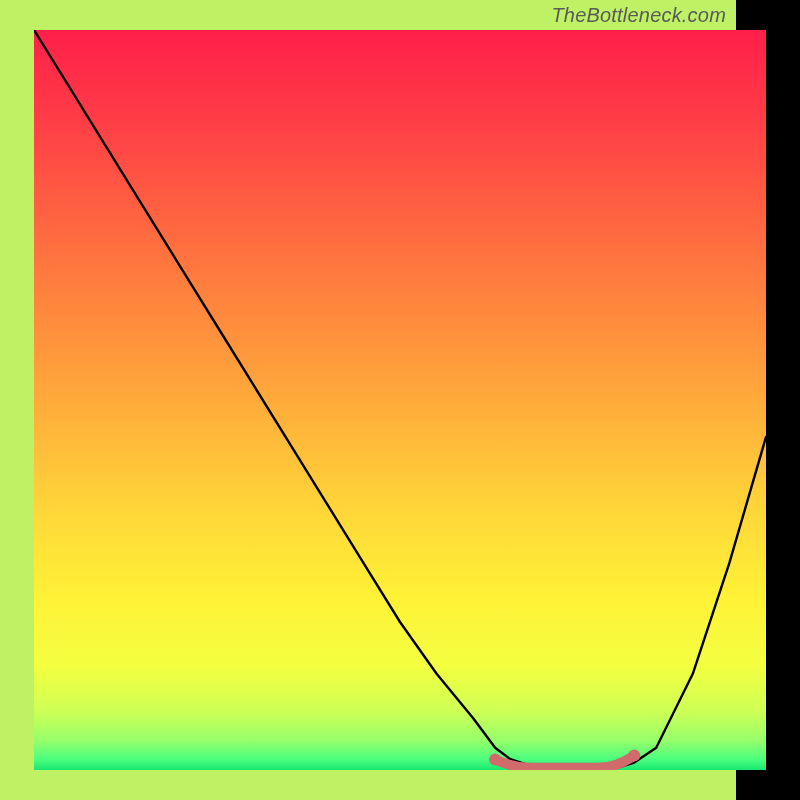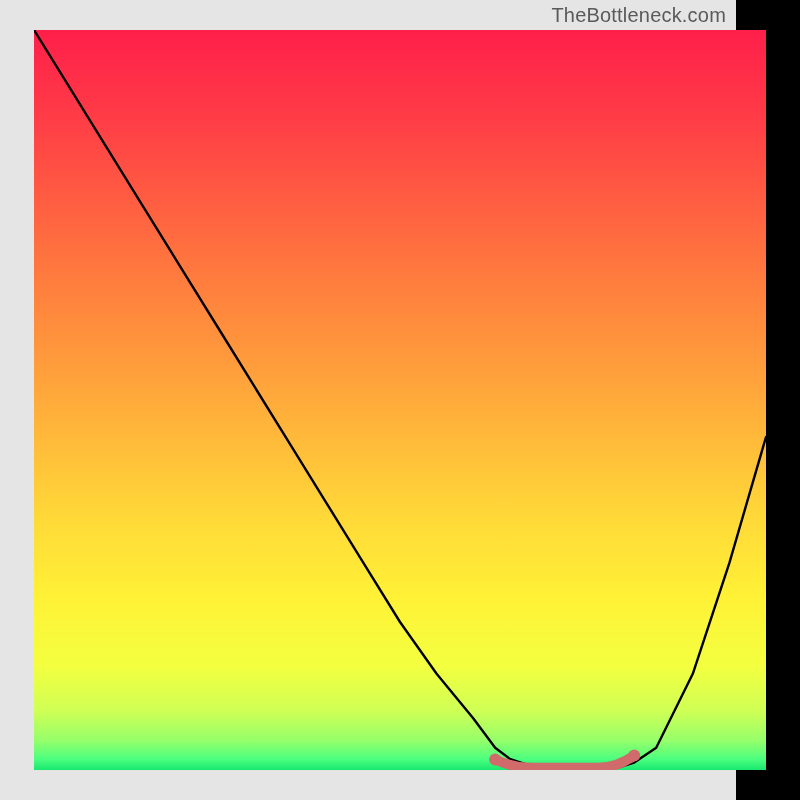--- a/index.html
+++ b/index.html
@@ -8,21 +8,22 @@
     width: 800px;
     height: 800px;
     background: #000;
     font-family: Arial, Helvetica, sans-serif;
     overflow: hidden;
   }
   .stage {
     position: relative;
     width: 736px;
     height: 800px;
-    background: #e5e5e5;
+    background: #bef264;
+    font-style: italic;
   }
   .watermark {
     position: absolute;
     top: 4px;
     right: 10px;
     color: #5a5a5a;
     font-size: 20px;
     font-weight: 500;
     letter-spacing: 0.2px;
     z-index: 10;

